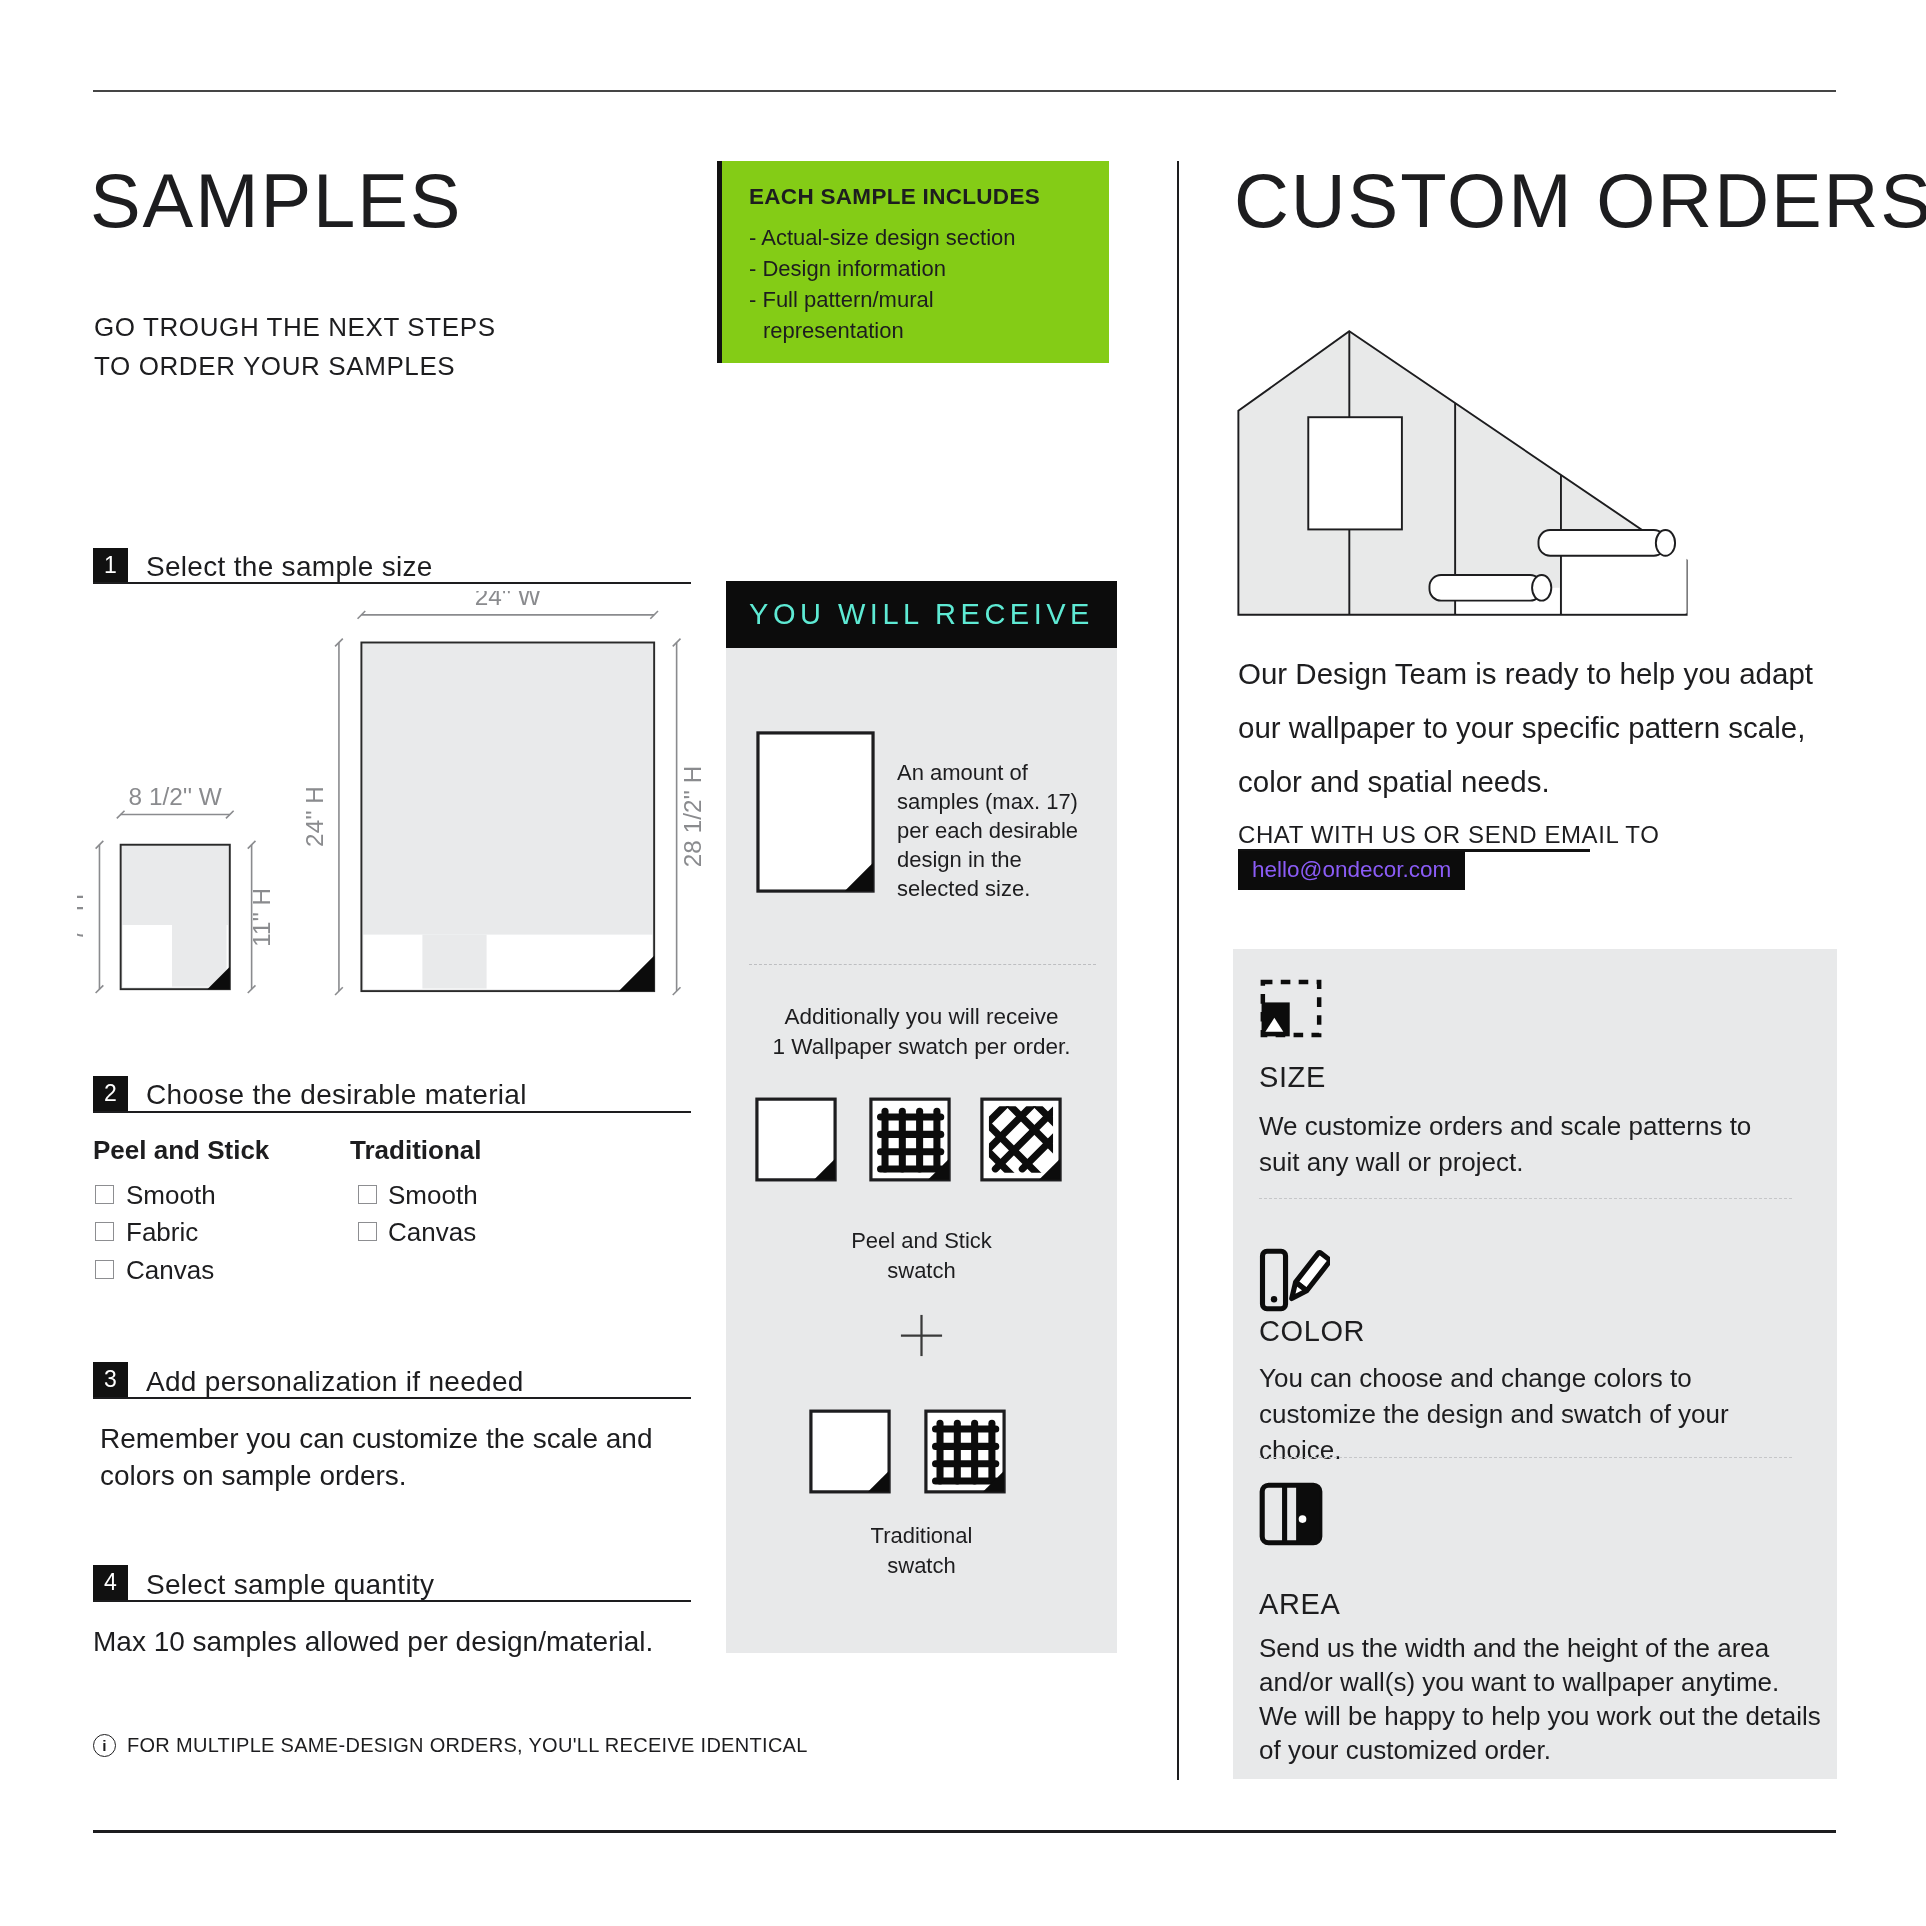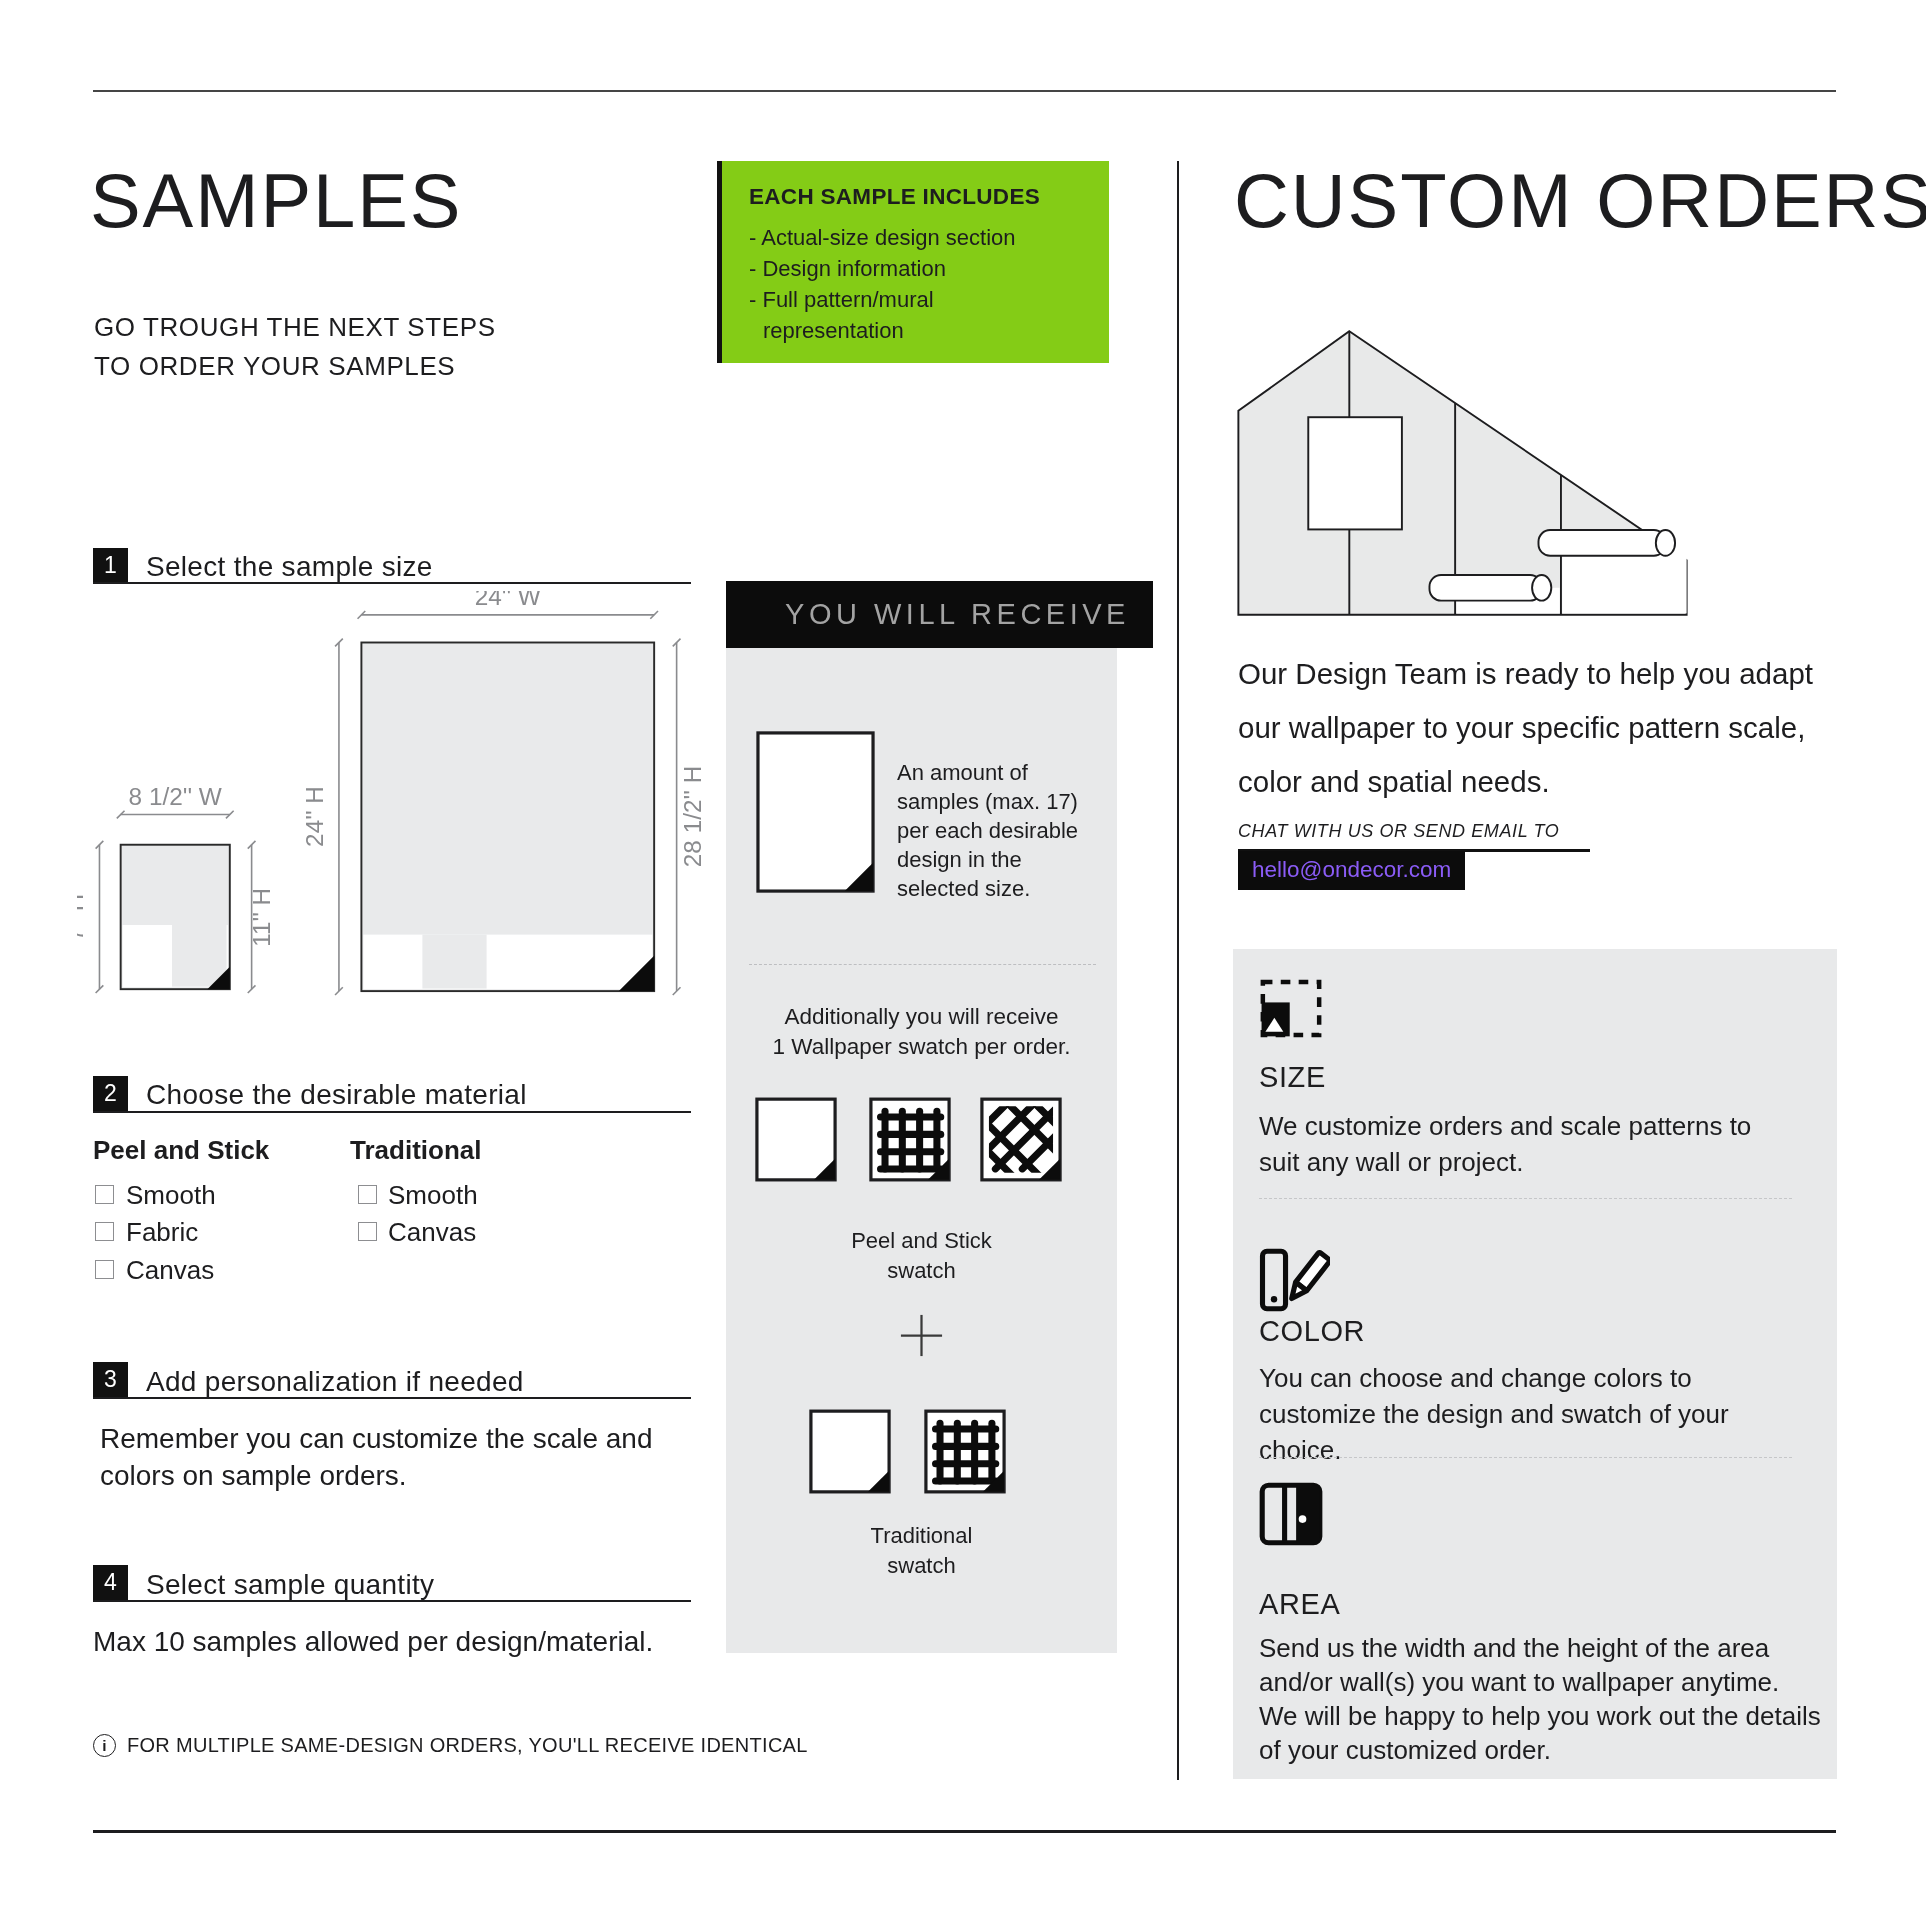--- a/index.html
+++ b/index.html
@@ -25,31 +25,31 @@
   .stepbody{position:absolute;font-size:28px;line-height:37px;font-weight:300;}
   
   .mat-title{position:absolute;font-size:26px;font-weight:700;white-space:nowrap;}
   .chk{position:absolute;width:19px;height:19px;border:1.9px solid #8d8e91;box-sizing:border-box;background:#fff;}
   .chklabel{position:absolute;font-size:26px;font-weight:300;white-space:nowrap;}
   
   .footnote{font-size:20px;line-height:27px;letter-spacing:0.3px;}
   .infoicon{position:absolute;width:23px;height:23px;border:1.9px solid #1d1d1f;border-radius:50%;
             display:flex;align-items:center;justify-content:center;font-size:15.4px;font-weight:700;box-sizing:border-box;}
   
-  .banner{position:absolute;background:#0c0c0c;color:#a3a3a3;display:flex;align-items:center;justify-content:center;
-          font-size:29px;letter-spacing:4.5px;white-space:nowrap;padding-left:36px;}
+  .banner{position:absolute;background:#0c0c0c;color:#5eead4;display:flex;align-items:center;justify-content:center;
+          font-size:29px;letter-spacing:4.5px;white-space:nowrap;}
   .panel{position:absolute;background:#e8e9ea;}
   .receive-text{position:absolute;font-size:22px;line-height:29px;}
   .dashed{position:absolute;border-top:1.3px dashed #bdbec1;}
   .centered{left:0;right:0;text-align:center;}
   .midtext{position:absolute;font-size:22.5px;line-height:30px;}
   .pluswrap{position:absolute;}
   
   .intro{font-size:29.5px;line-height:54px;font-weight:300;}
-  .chatlabel{font-size:18px;letter-spacing:0.6px;white-space:nowrap;font-style:italic;}
+  .chatlabel{font-size:24px;letter-spacing:0.6px;white-space:nowrap;}
   .chatline{position:absolute;height:2.6px;background:#111;}
   .emailbox{position:absolute;background:#0c0c0c;color:#8b5cf6;font-size:22.5px;padding:6.4px 14px;white-space:nowrap;}
   .featurebox{position:absolute;background:#e8e9ea;}
   .feat-title{position:absolute;font-size:29px;letter-spacing:0.6px;}
   .feat-body{position:absolute;font-size:26px;line-height:36px;font-weight:300;}
   svg{display:block;}
 </style>
 </head>
 <body>
 

